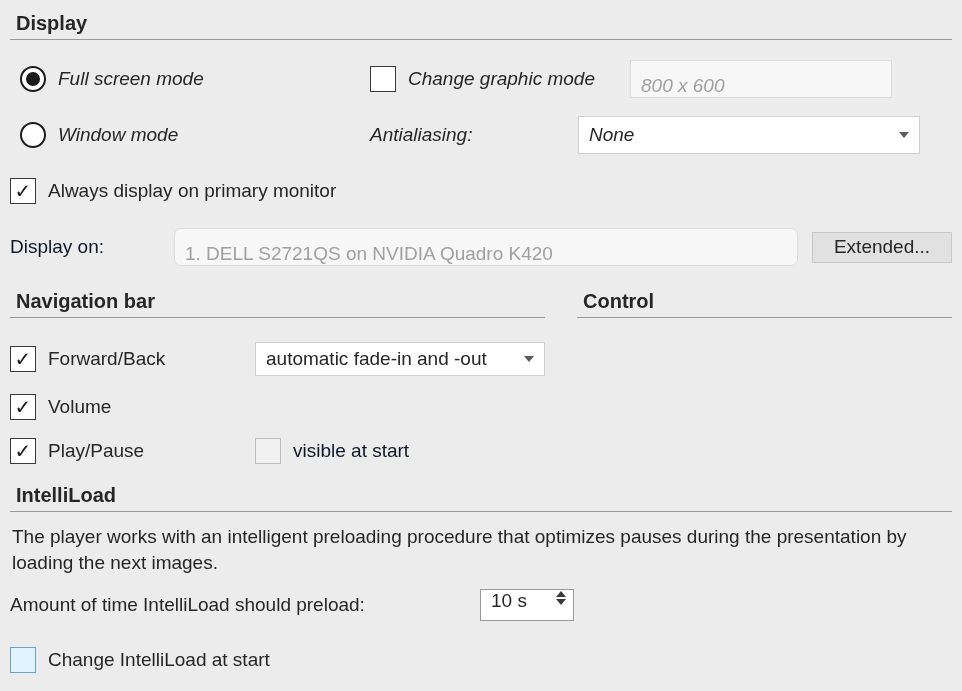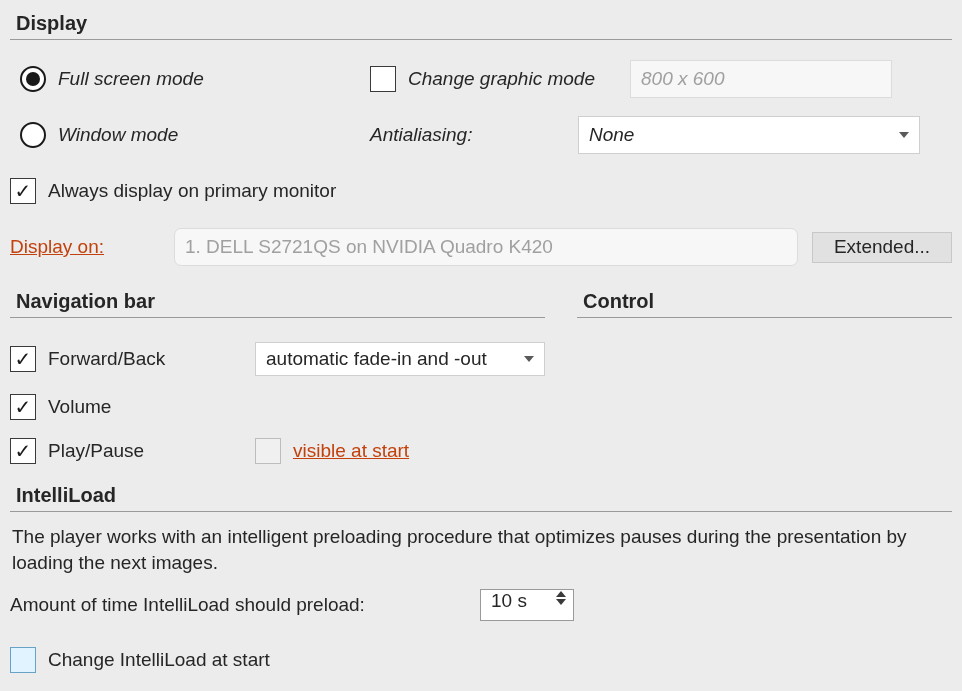--- a/index.html
+++ b/index.html
@@ -42,30 +42,30 @@
     content: "✓"; font-size: 20px; line-height: 1; color: #1a1a1a; font-weight: 400;
   }
   .checkbox.disabled {
     border-color: #bdbdbd; background: #f0f0f0; cursor: default;
   }
   .checkbox.highlight {
     background: #e0f3ff; border: 1px solid #68a3c7;
   }
 
   .label { cursor: pointer; }
-  .label.disabled, .text-disabled { color: #c2410c; cursor: default; text-decoration: underline; }
+  .label.disabled, .text-disabled { color: #0f172a; cursor: default; }
 
   
   .select {
     background: #fff; border: 1px solid #cfcfcf; height: 38px;
     display: flex; align-items: center; padding: 0 30px 0 10px;
     position: relative; cursor: pointer;
   }
   .select.disabled {
-    background: #f7f7f7; border-color: #dcdcdc; color: #a0a0a0; cursor: default;
+    background: #f7f7f7; border-color: #dcdcdc; color: #a0a0a0; cursor: default; align-items: flex-end;
   }
   .caret-down {
     position: absolute; right: 10px; top: 50%; transform: translateY(-50%);
     width: 0; height: 0; border-left: 5px solid transparent; border-right: 5px solid transparent;
     border-top: 6px solid #5a5a5a;
   }
 
   
   .btn {
     background: #e1e1e1; border: 1px solid #c8c8c8; height: 31px;

